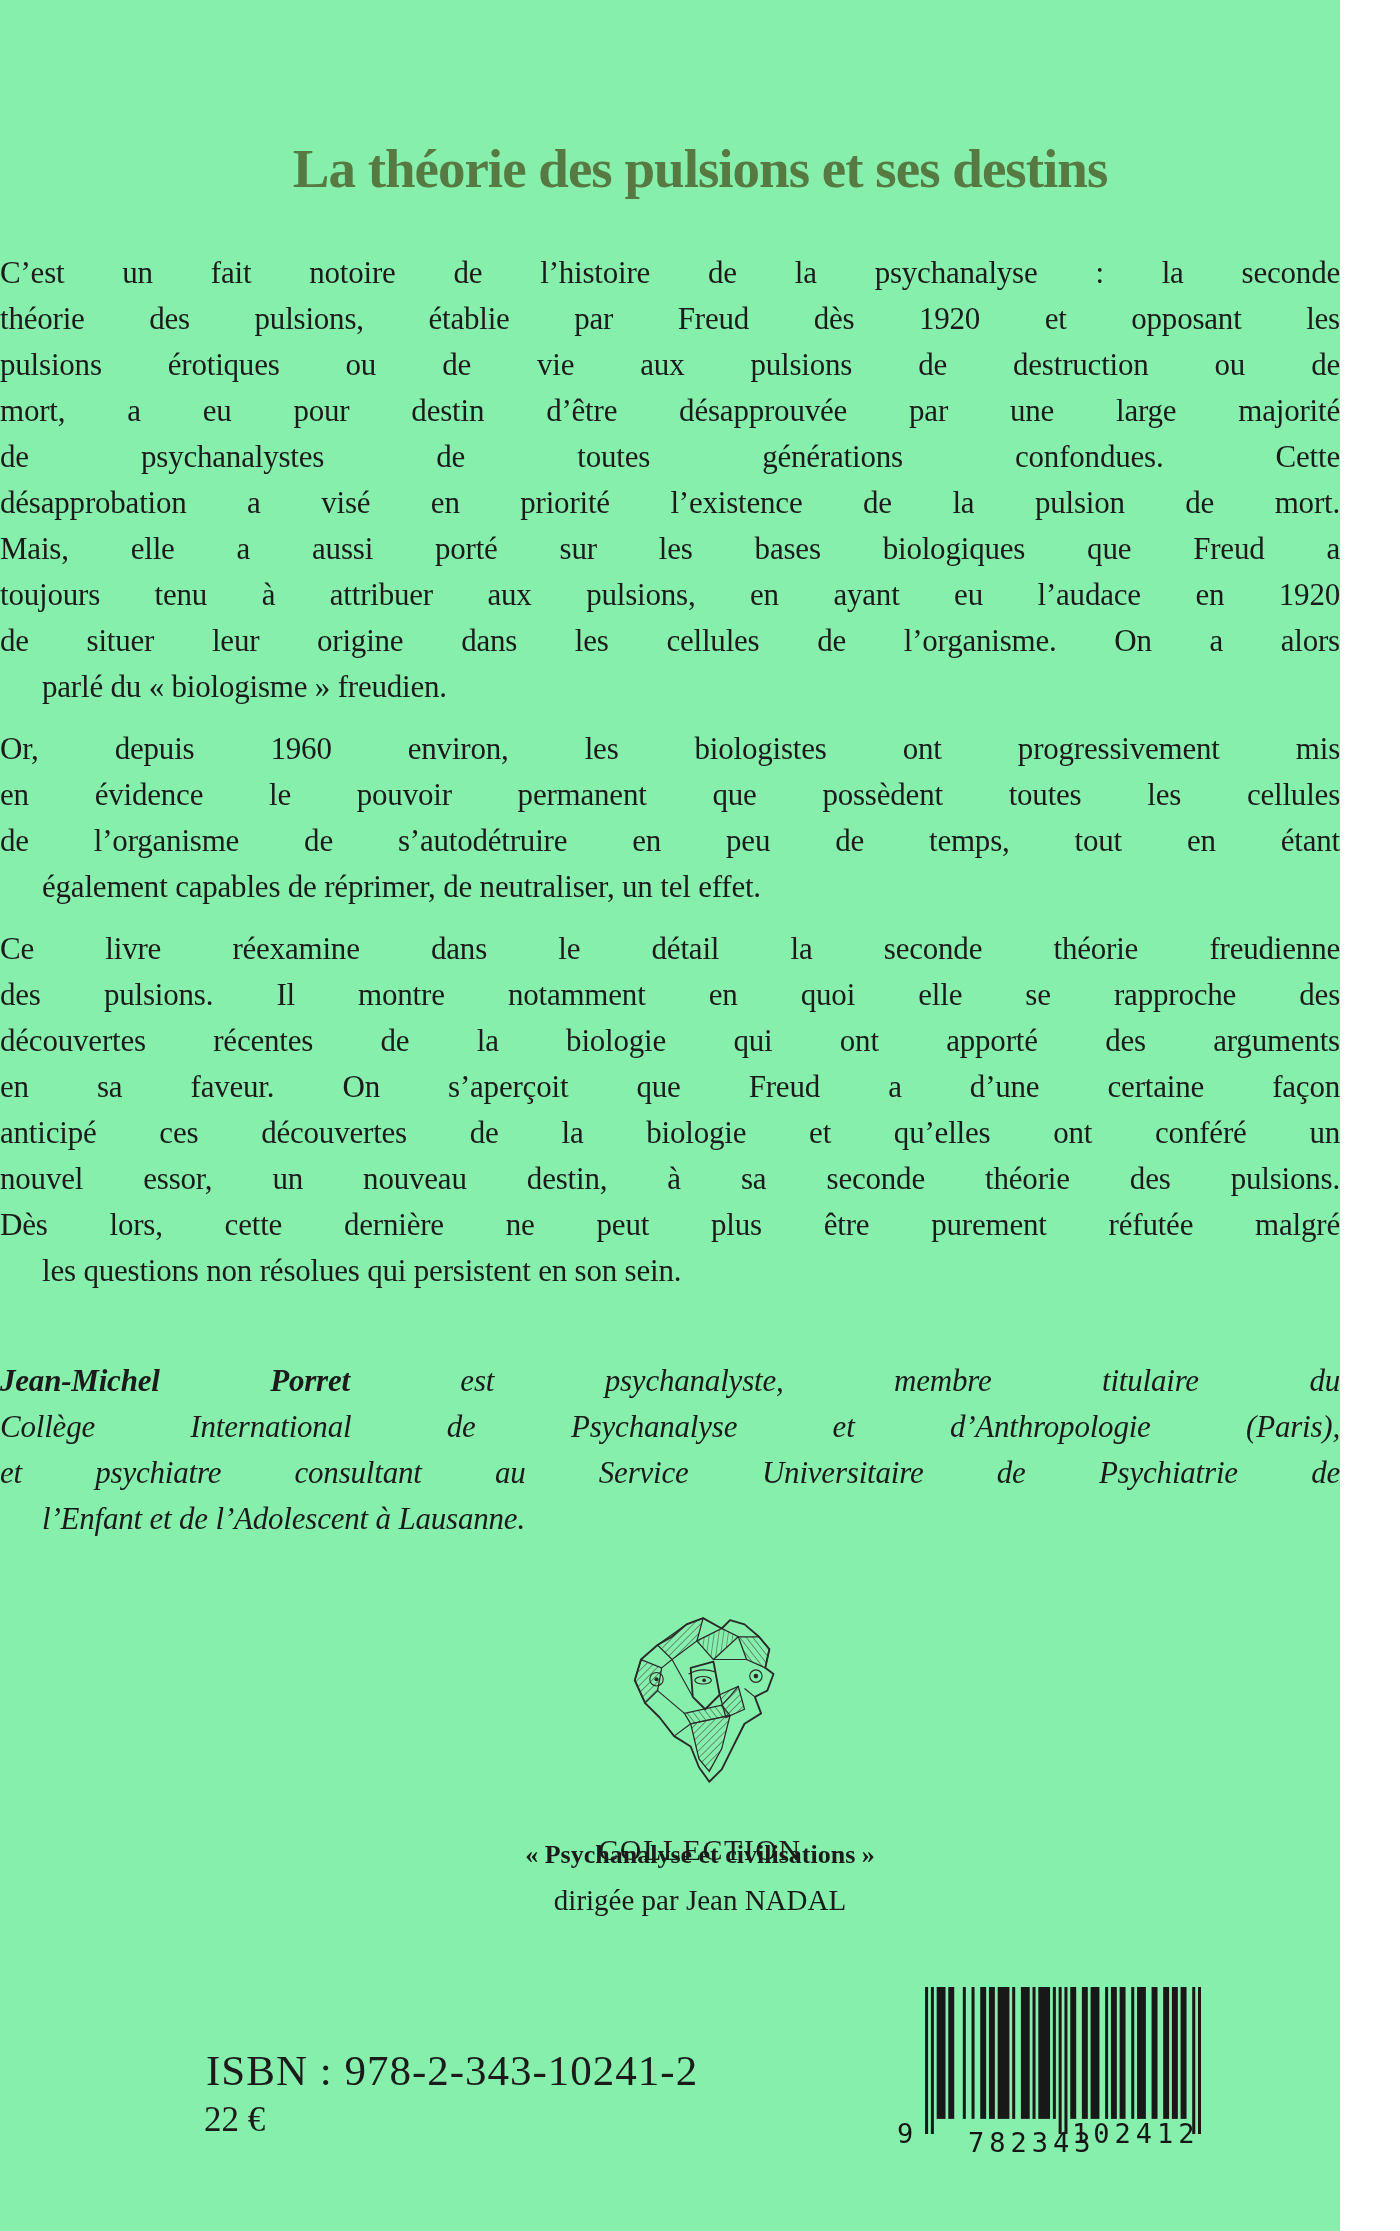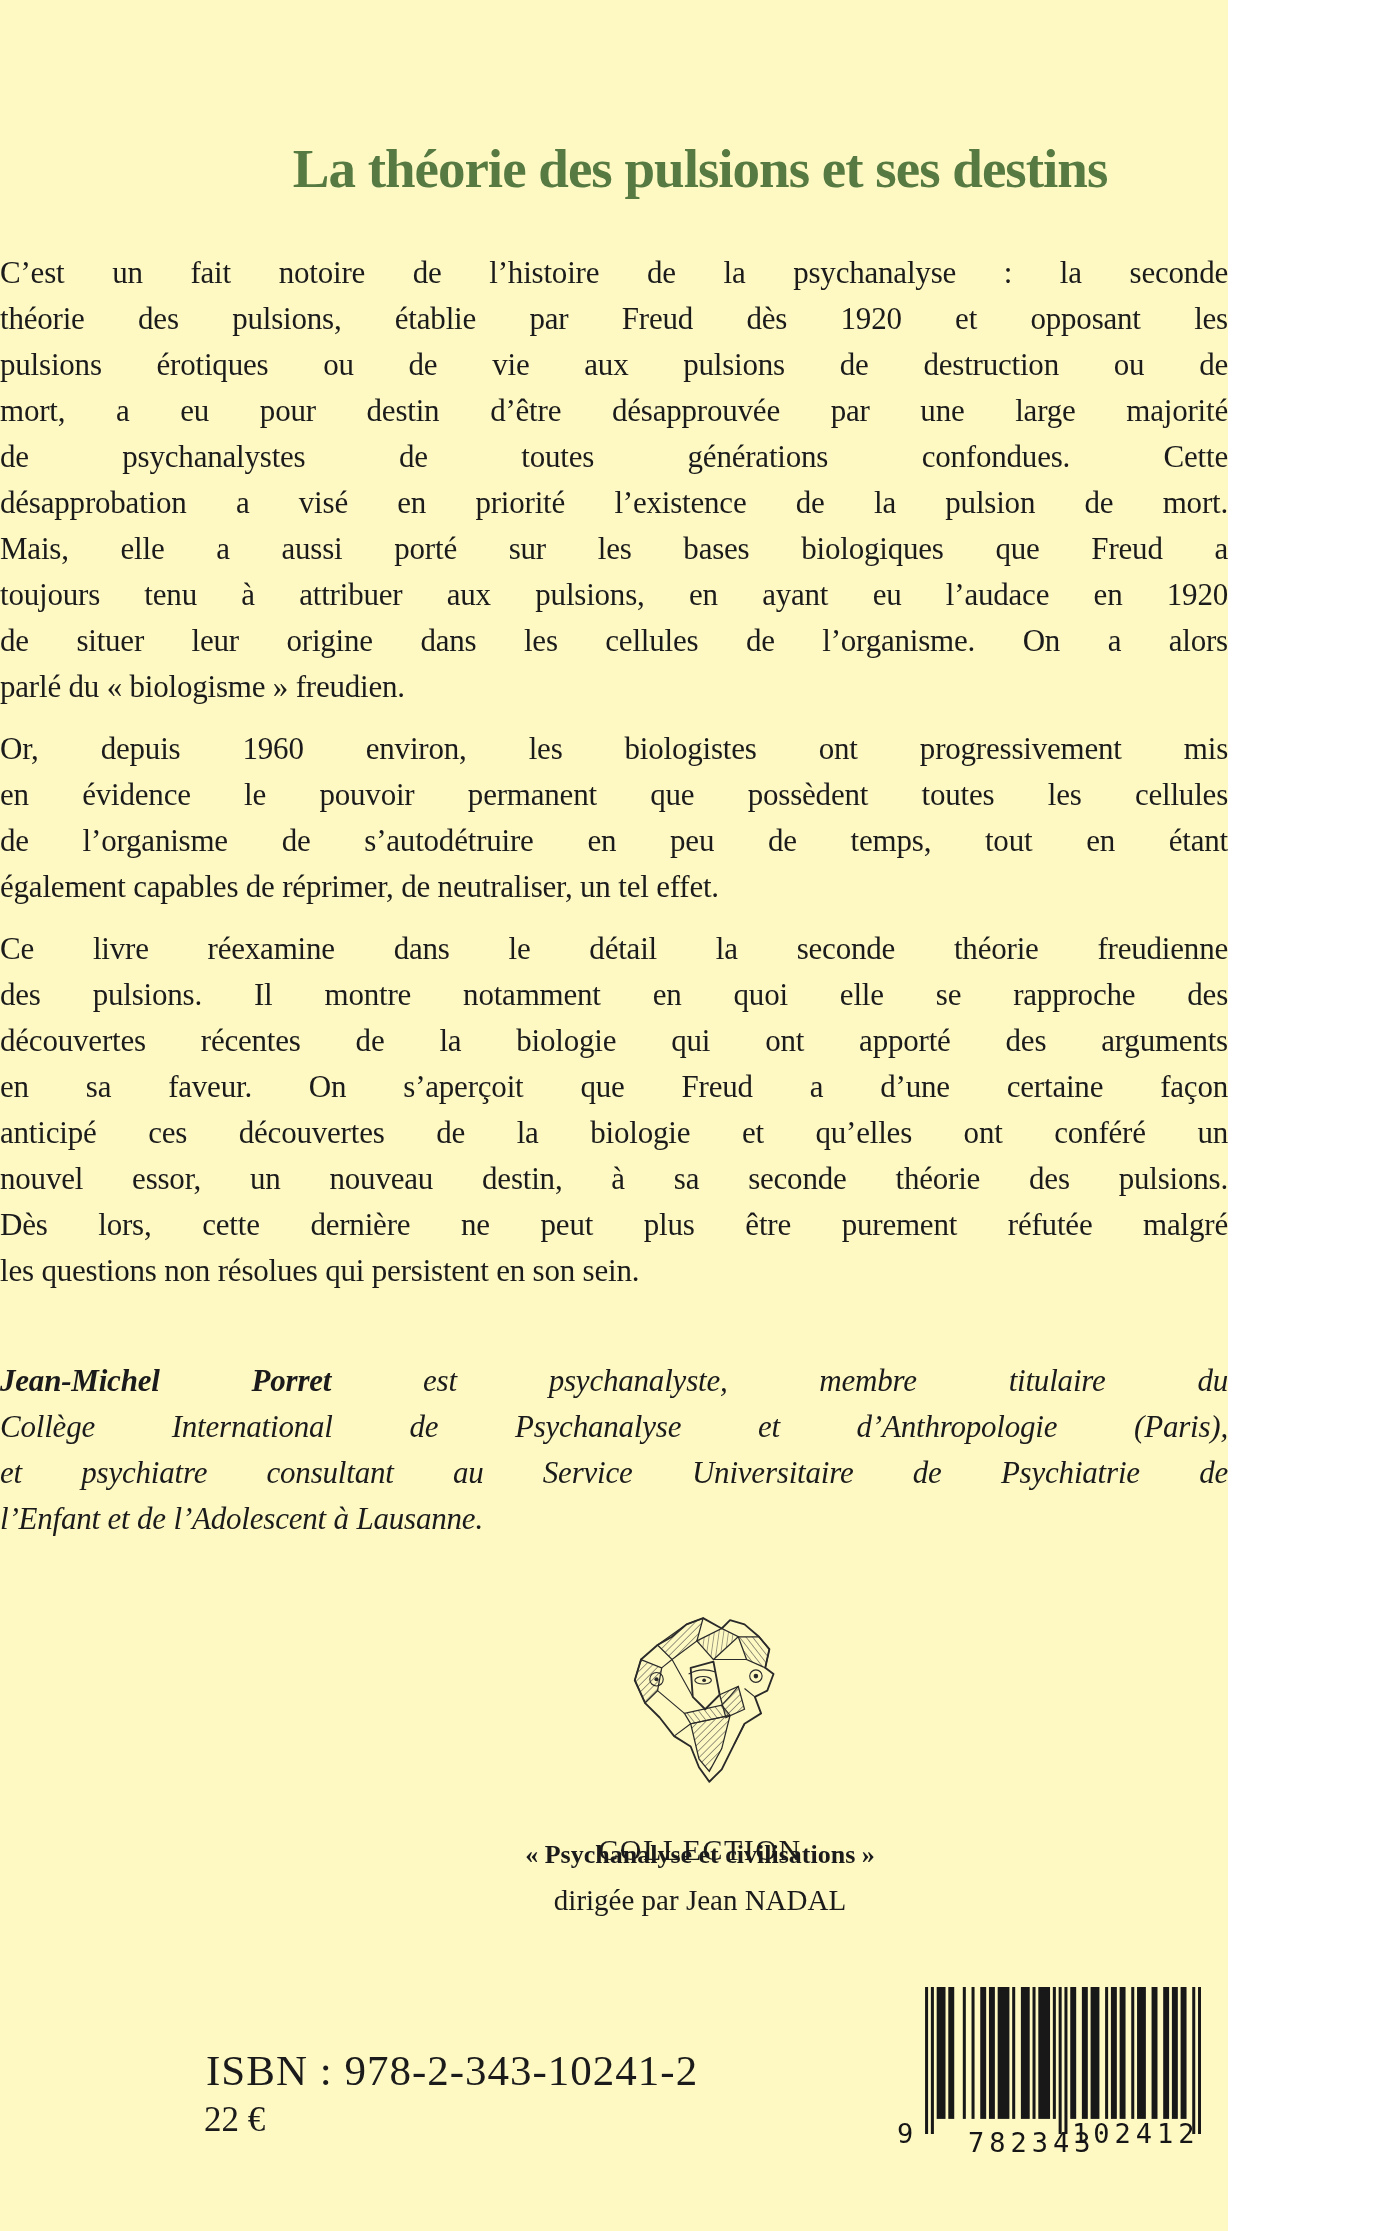--- a/index.html
+++ b/index.html
@@ -1,38 +1,38 @@
 <!DOCTYPE html>
 <html lang="fr"><head>
 <meta charset="utf-8">
 <style>
   html,body{margin:0;padding:0;background:#ffffff;}
   #page{
     position:relative;
-    width:1228px;height:2231px;
-    background:#fef9c3;
+    width:1340px;height:2231px;
+    background:#86efac;
     font-family:"Liberation Serif","DejaVu Serif",serif;
     color:#1b1b1b;
     overflow:hidden;
   }
   .book-title{
     position:absolute;left:196px;top:96px;width:1008px;
     text-align:center;
     font-size:55px;font-weight:bold;letter-spacing:-1px;
     line-height:1.3;
   }
   .col{position:absolute;left:198px;width:990px;}
   .para{position:absolute;left:0;width:100%;}
   .line{
     font-size:31px;line-height:46px;
     letter-spacing:-0.2px;
     text-align:justify;text-align-last:justify;
     white-space:normal;
   }
-  .line.last{text-align-last:left;}
+  .line.last{text-align-last:left;padding-left:42px;}
   .bio .line{font-style:italic;}
   .bio .author-name{font-weight:bold;}
   .center-block{position:absolute;left:0;width:1400px;text-align:center;}
   .collection-label{font-size:30px;letter-spacing:1.5px;margin-top:36px;}
   .collection-name{font-size:26px;font-weight:bold;}
   .collection-director{font-size:29px;}
   .isbn{position:absolute;left:206px;top:2046px;font-size:43px;letter-spacing:1px;}
   .price{position:absolute;left:204px;top:2100px;font-size:35px;}
   .barcode-wrap{position:absolute;left:925px;top:1987px;width:276px;height:148px;}
   .barcode-digits span{

